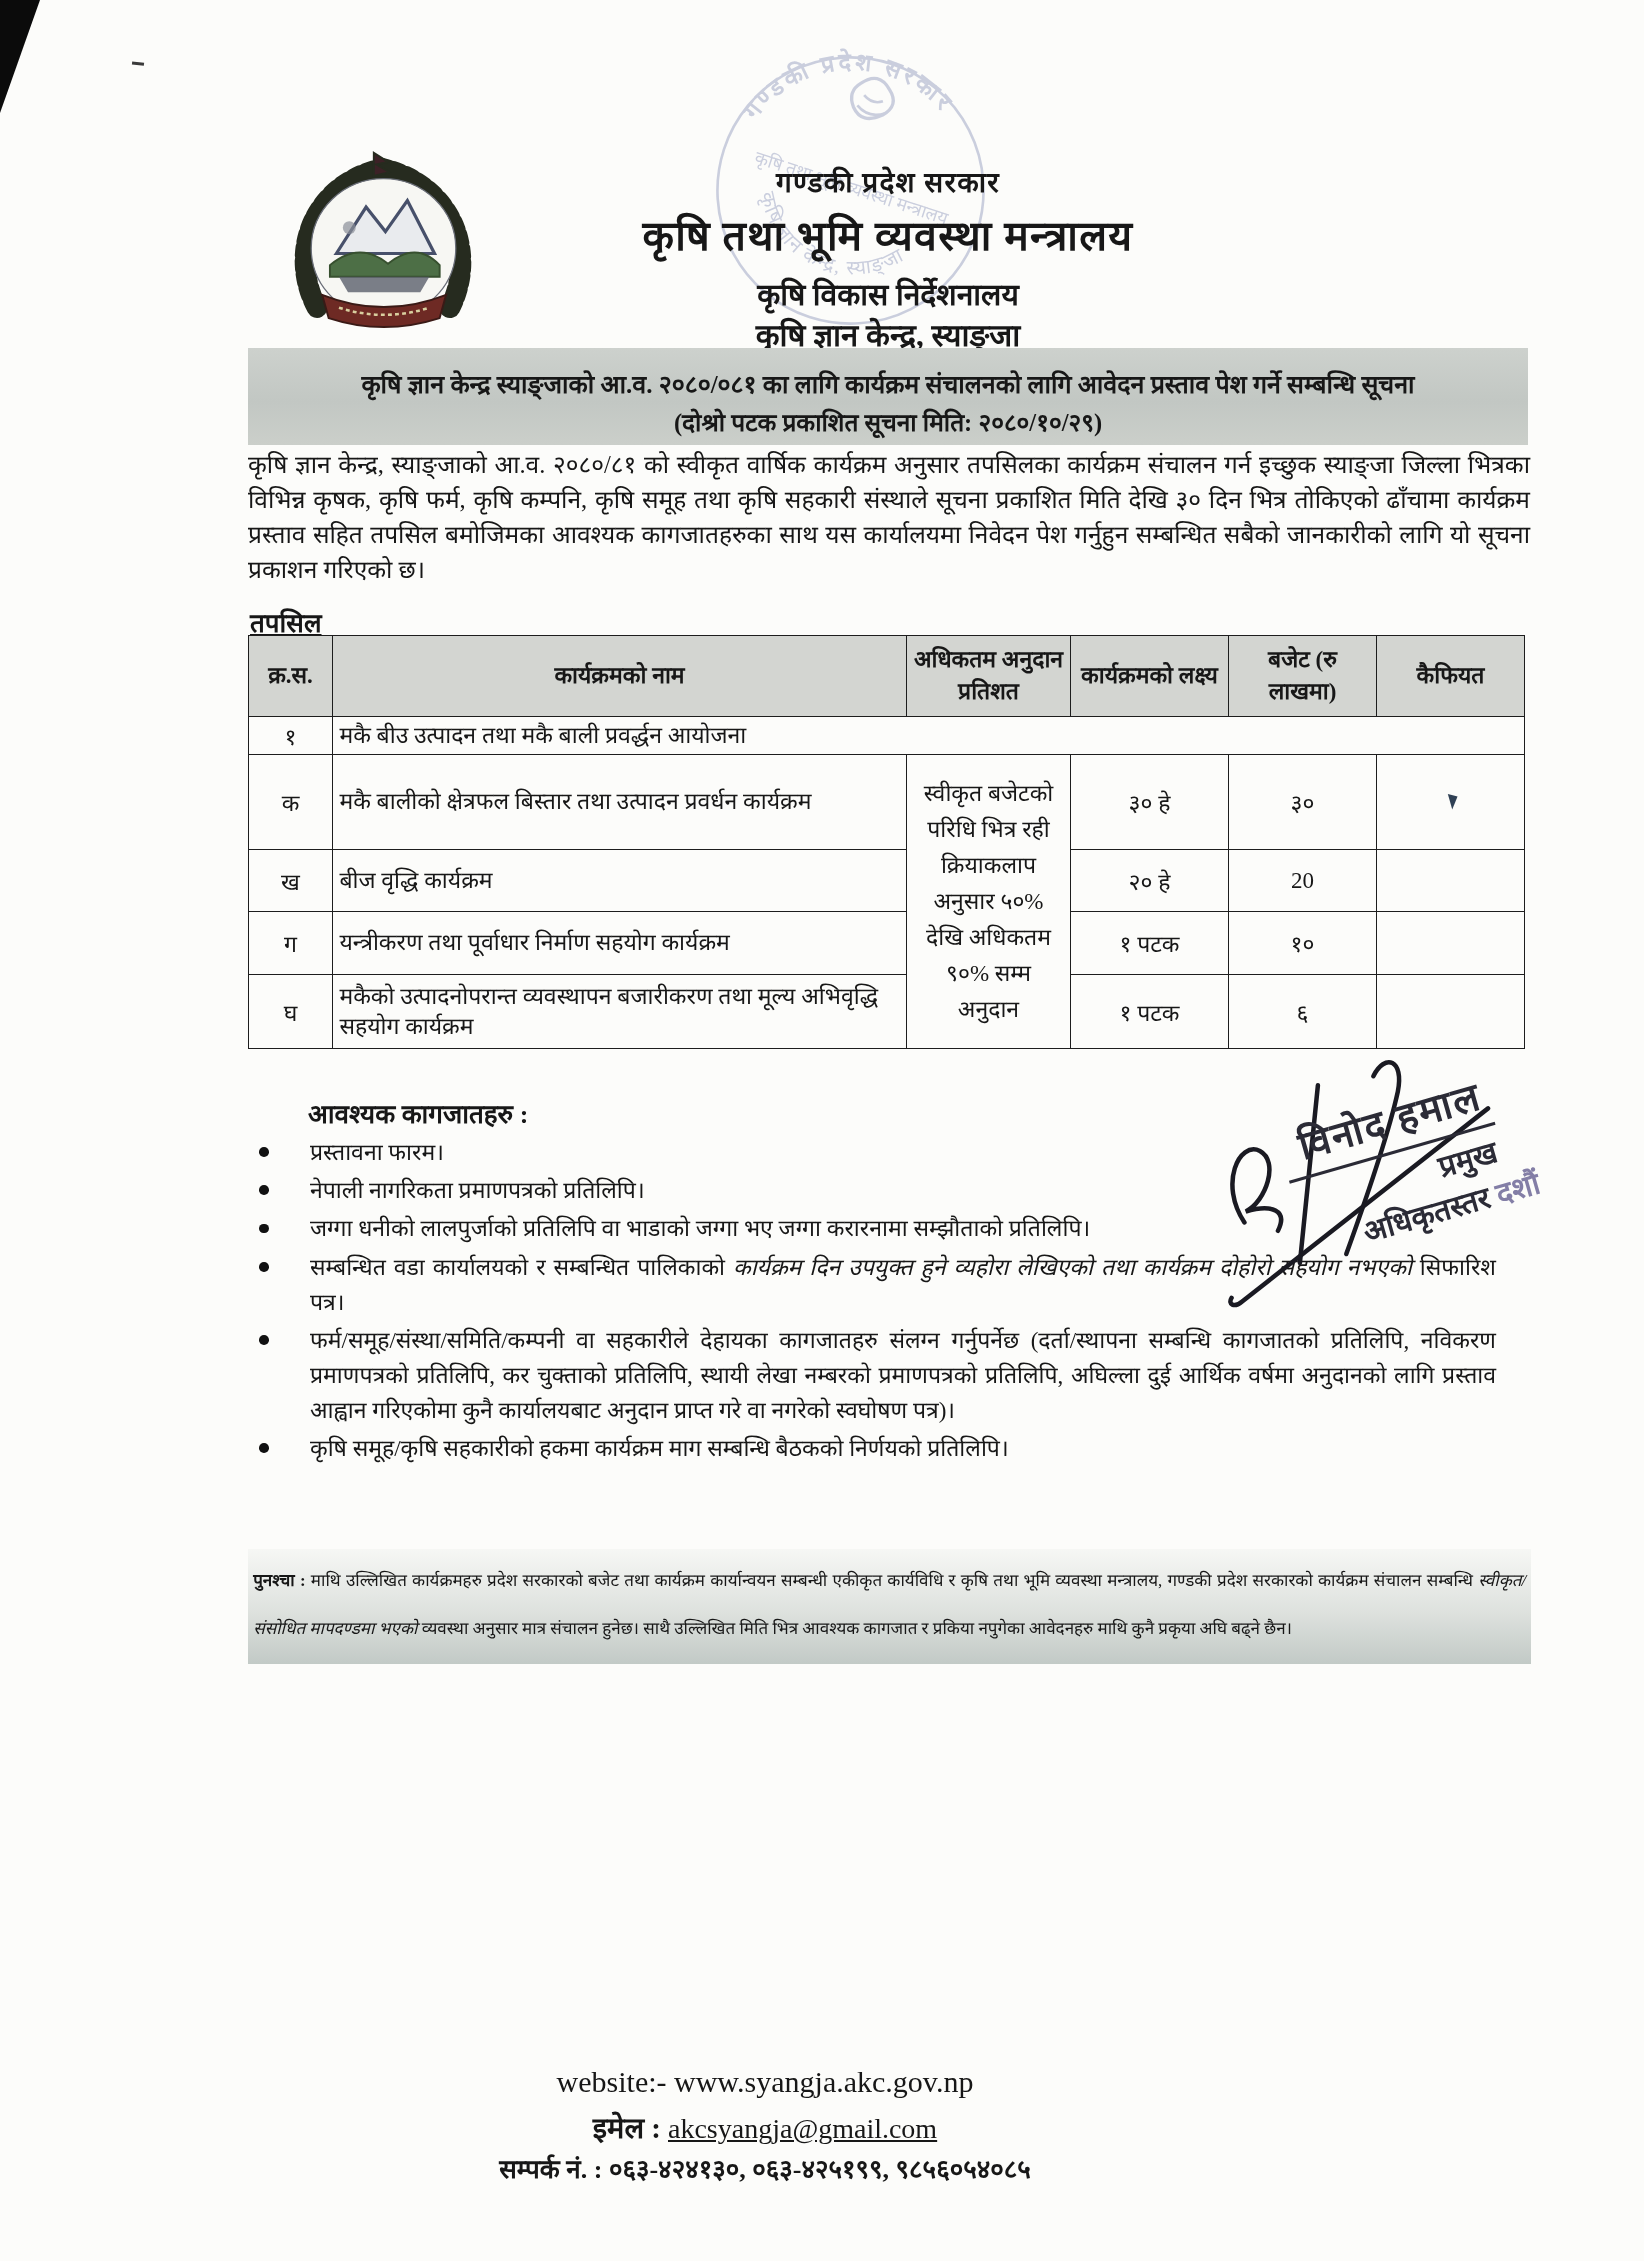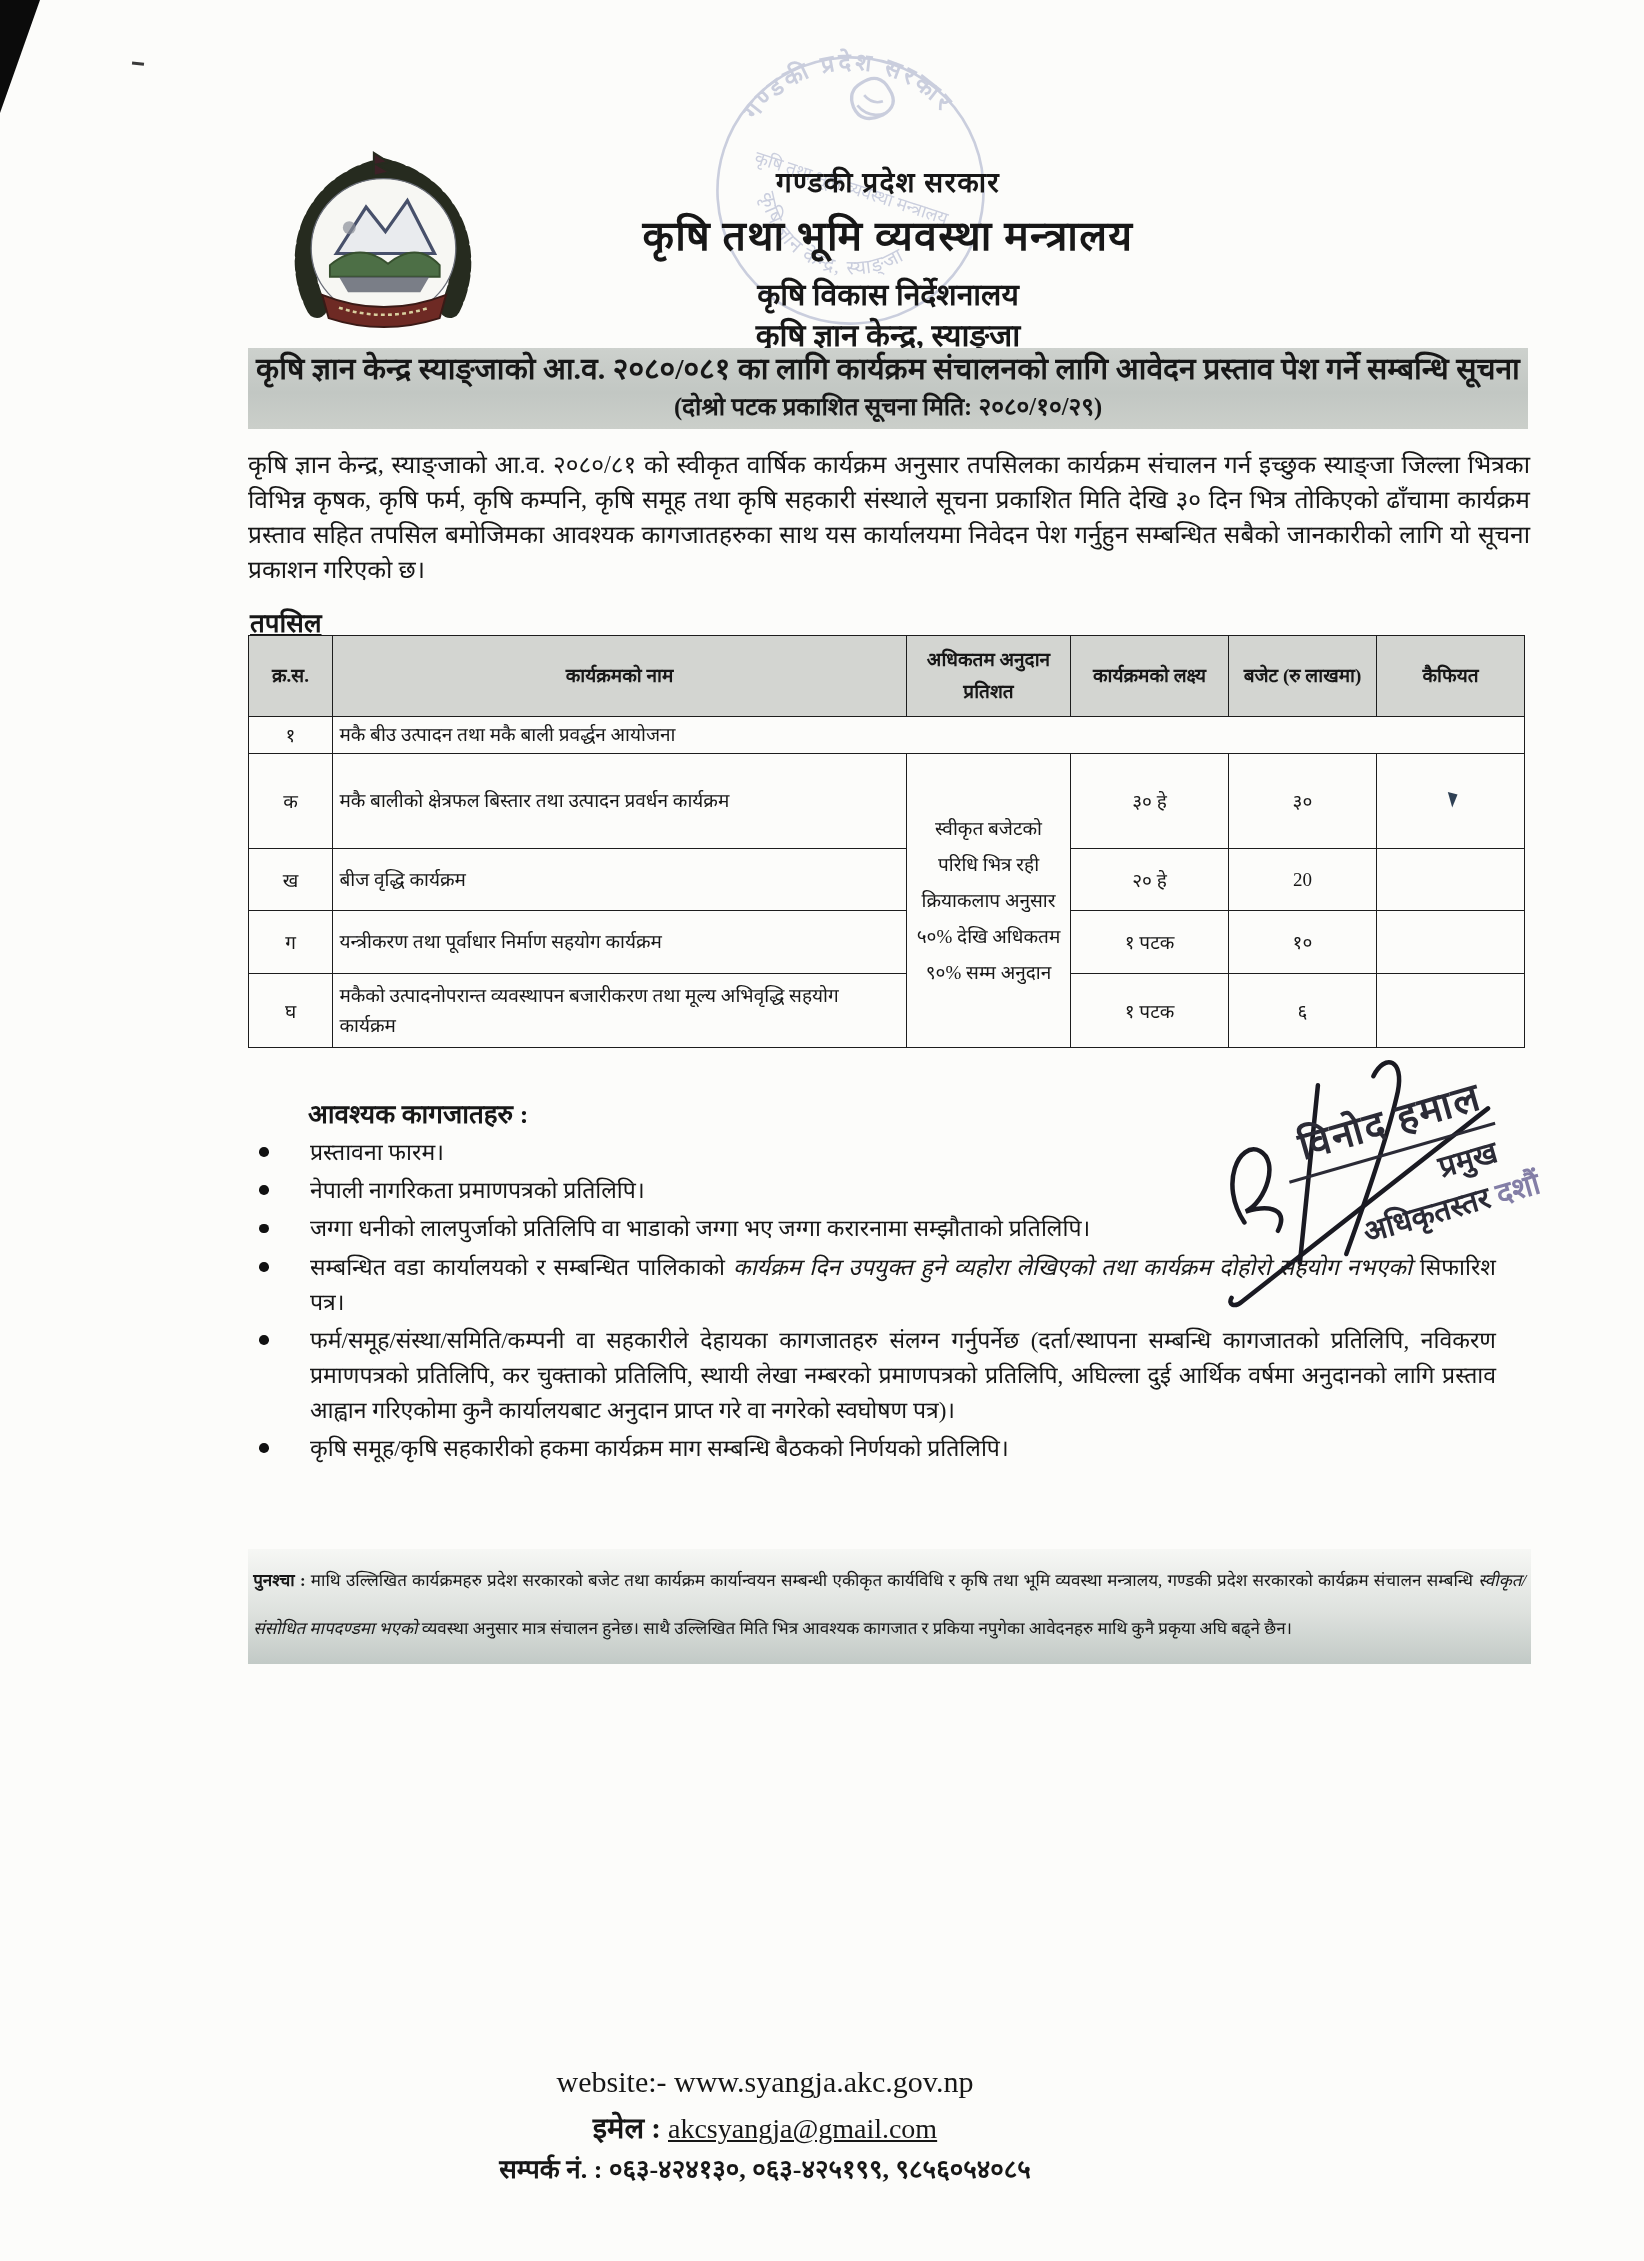--- a/index.html
+++ b/index.html
@@ -18,32 +18,32 @@
   .hdr-directorate{top:273px;font-size:30px;font-weight:600;}
   .hdr-office{top:313px;font-size:31px;font-weight:700;}
   .logo-box{position:absolute;left:277px;top:145px;width:213px;height:197px;}
   .round-stamp{position:absolute;left:696px;top:39px;width:309px;height:303px;opacity:.5;}
   
   .title-band{
     position:absolute;left:248px;top:348px;width:1280px;padding:3.9px 0 6.4px 0;
     background:linear-gradient(180deg,#cdd1cd 0%,#c2c7c3 55%,#cbcfca 100%);
     text-align:center;
   }
-  .title-main{font-size:30px;font-weight:700;line-height:34px;}
+  .title-main{font-size:25px;font-weight:700;line-height:34px;margin-top:16px;}
   .title-sub{font-size:24.5px;font-weight:700;line-height:30px;margin-top:6.4px;}
   
   .intro{
     position:absolute;left:248px;top:447px;width:1282px;
     font-size:24.5px;line-height:35px;text-align:justify;
   }
   .tapasil{position:absolute;left:250px;top:604px;font-size:26px;font-weight:700;text-decoration:underline;}
   
   table.notice{
     position:absolute;left:248px;top:635px;width:1277px;
-    border-collapse:collapse;table-layout:fixed;font-size:19px;
+    border-collapse:collapse;table-layout:fixed;font-size:23px;
   }
   table.notice td{border:1.9px solid #1d1d1d;vertical-align:middle;padding:2.6px 6.4px;}
   td.hd{background:#d3d5d1;text-align:center;font-weight:600;line-height:32px;}
   td.c{text-align:center;}
   td.nm{text-align:left;padding-left:11.6px;line-height:30px;}
   td.grant{ text-align:center;line-height:36px;}
   .cursor-mark{display:inline-block;width:0;height:0;border-left:8.4px solid transparent;
     border-right:2.6px solid transparent;border-top:14px solid #2f4054;transform:rotate(14deg);}
   
   .docs-heading{position:absolute;left:308px;top:1095px;font-size:26px;font-weight:700;}

